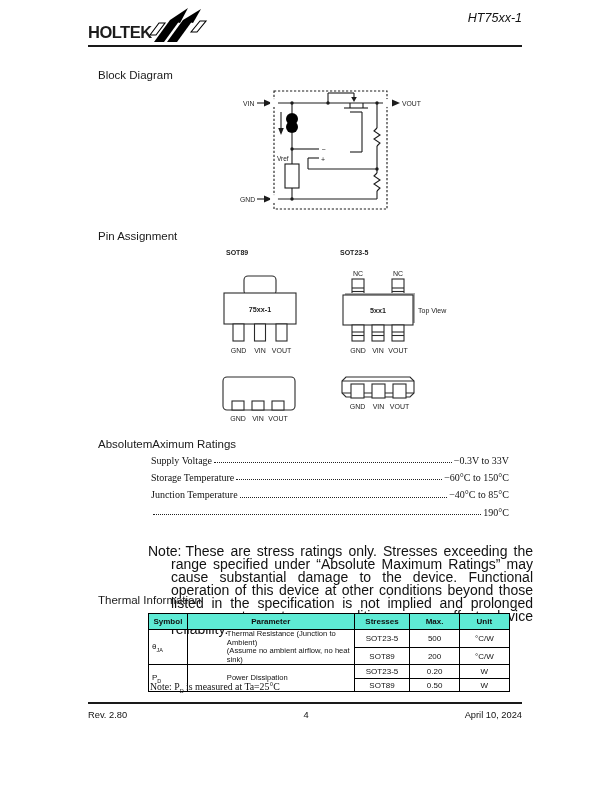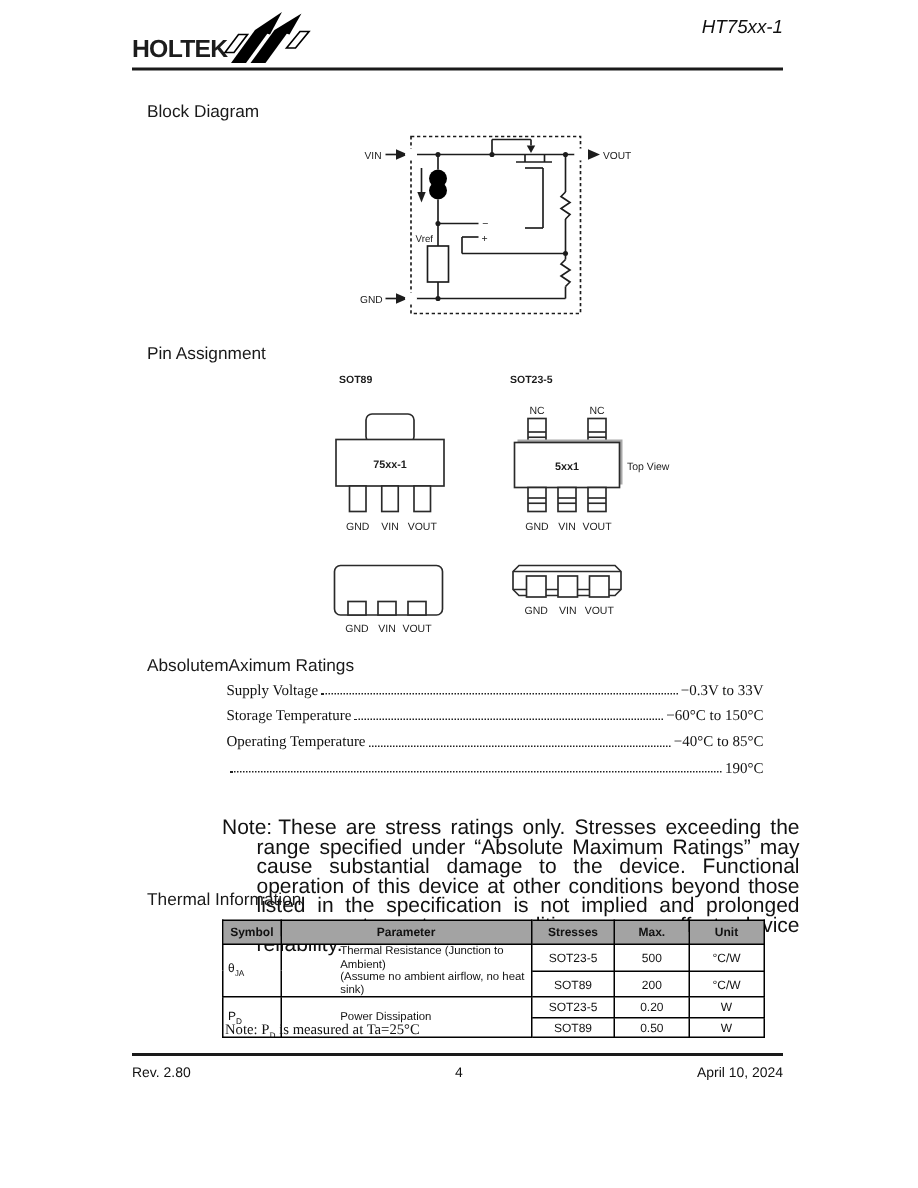--- a/index.html
+++ b/index.html
@@ -35,21 +35,21 @@
   .rdots{flex:1;border-bottom:1.4px dotted #222;align-self:flex-end;margin:0 2px 6px 2px;}
   .note{position:absolute;left:148px;top:530px;width:362px;
         font-family:Liberation Sans, sans-serif;font-size:14px;line-height:13px;
         text-align:justify;padding-left:23px;text-indent:-23px;color:#111;margin-top:15px;}
   .note .nl{margin-right:4px;}
 
   
   .ttable{position:absolute;left:148px;top:613px;width:362px;border-collapse:collapse;
           font-size:8px;color:#111;border:1.5px solid #000;}
   .ttable th,.ttable td{border:1px solid #000;padding:0 3px;}
-  .ttable th{background:#a3a3a3;height:15px;font-weight:bold;}
+  .ttable th{background:#5eead4;height:15px;font-weight:bold;}
   .ttable td{height:12.5px;text-align:center;}
   .ttable .sym{text-align:left;width:33px;}
   .ttable .param{text-align:left;width:158px;font-size:7.6px;line-height:8.6px;padding-left:39px;}
   .ttable .pkgc{width:55px;} .ttable .maxc{width:52px;} .ttable .unitc{width:53px;}
   .ttable sub,.tnote sub{font-size:5.5px;}
   .tnote{position:absolute;left:150px;top:681px;font-family:"Liberation Serif",serif;
          font-size:9.8px;color:#111;}
 
   
   .footer-text{position:absolute;top:710px;font-size:9.3px;color:#111;}
@@ -222,21 +222,21 @@
       <span>Supply Voltage</span>
       <span class="rdots"></span>
       <span>−0.3V to 33V</span>
     </div>
     <div class="rrow">
       <span>Storage Temperature</span>
       <span class="rdots"></span>
       <span>−60°C to 150°C</span>
     </div>
     <div class="rrow">
-      <span>Operating Temperature</span>
+      <span>Junction Temperature</span>
       <span class="rdots"></span>
       <span>−40°C to 85°C</span>
     </div>
     <div class="rrow">
       <span class="rdots"></span>
       <span>190°C</span>
     </div>
   </div>
 
   <div class="note">

